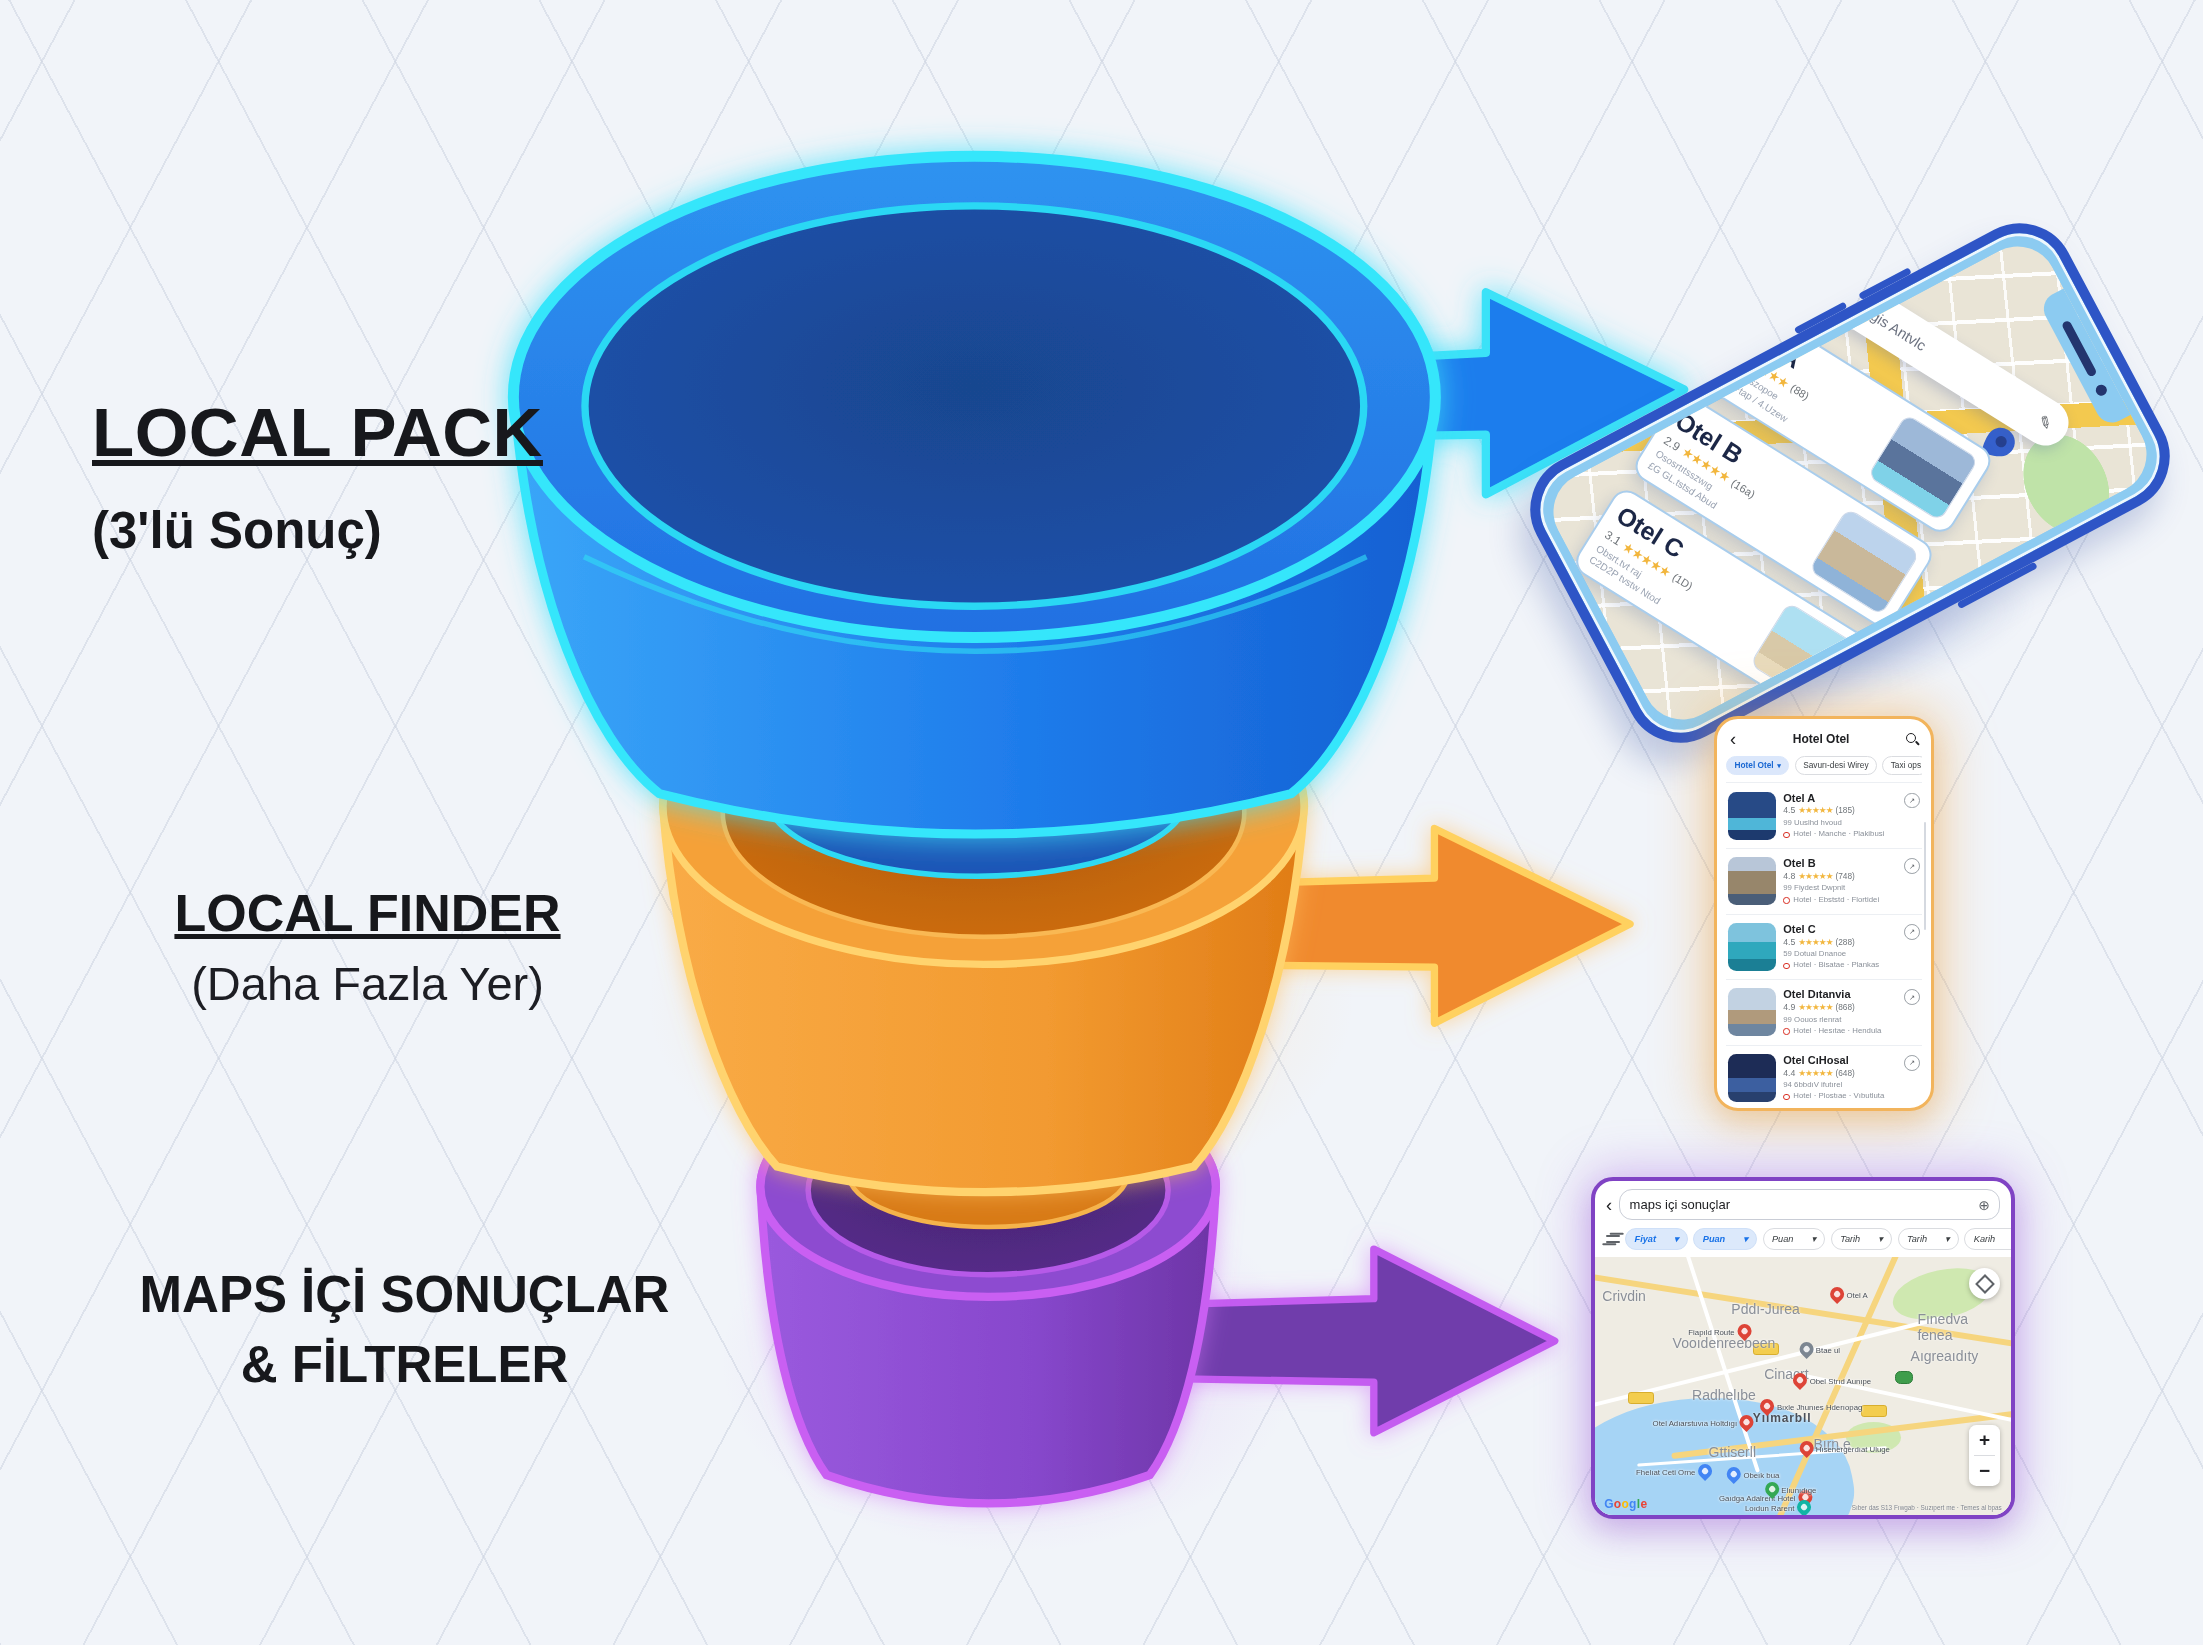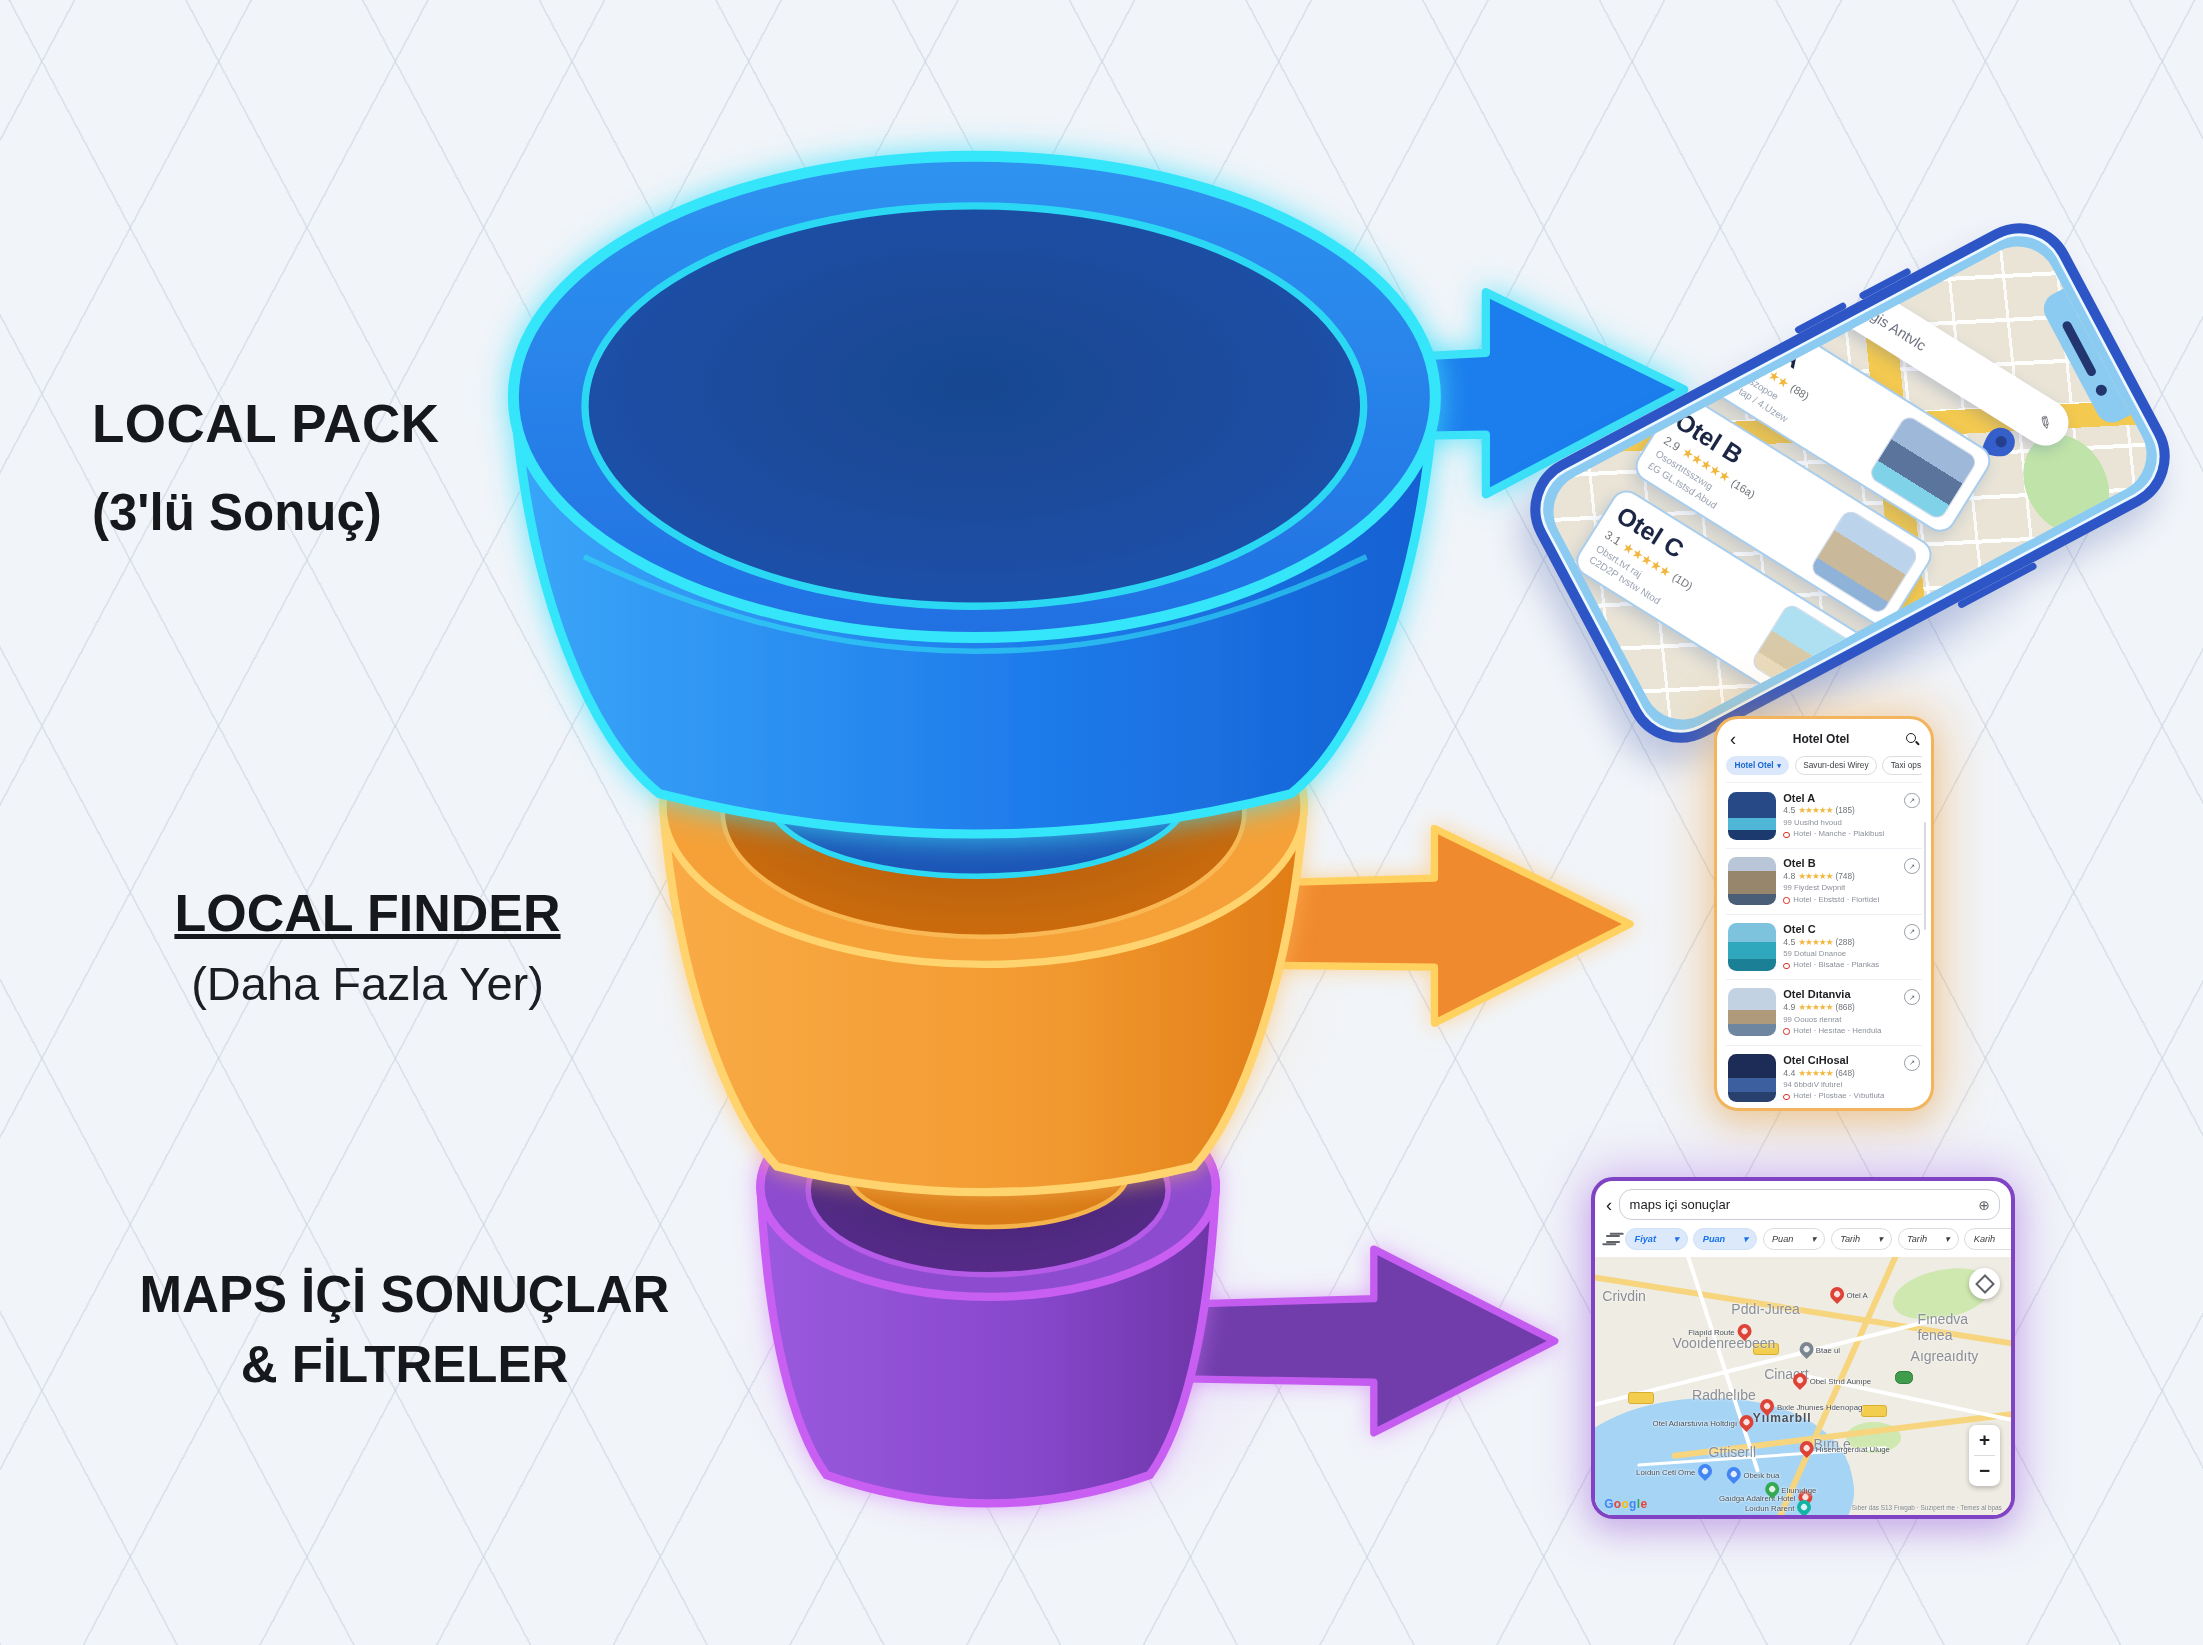--- a/index.html
+++ b/index.html
@@ -10,21 +10,21 @@
       repeating-linear-gradient(62deg, rgba(176,186,205,.55) 0 1.8px, transparent 1.8px 156px),
       repeating-linear-gradient(-62deg, rgba(176,186,205,.55) 0 1.8px, transparent 1.8px 156px);}
   .soft-glow{position:absolute;border-radius:50%;pointer-events:none;}
   .glow-b{left:303px;top:37px;width:1304px;height:918px;background:radial-gradient(closest-side,rgba(110,222,250,.30),transparent 70%);}
   .glow-o{left:496px;top:698px;width:1010px;height:606px;background:radial-gradient(closest-side,rgba(252,186,92,.28),transparent 70%);}
   .glow-p{left:597px;top:1084px;width:826px;height:551px;background:radial-gradient(closest-side,rgba(196,122,244,.25),transparent 70%);}
 
   
   .tier-label{position:absolute;color:#17181c;}
   .t1{left:92px;top:393px;width:514px;}
-  .t1 .l1{font-size:53px;font-weight:800;letter-spacing:0.5px;}
+  .t1 .l1{font-size:69px;font-weight:800;letter-spacing:0.5px;text-decoration:underline;}
   .t1 .l2{font-size:51px;font-weight:700;margin-top:29px;}
   .t1 .l3{font-size:47px;font-weight:600;margin-top:14.7px;color:#1d1e24;}
   .t2{left:101px;top:883px;width:533px;text-align:center;}
   .t2 .l1{font-size:52px;font-weight:800;text-decoration:underline;}
   .t2 .l2{font-size:47px;font-weight:500;margin-top:13px;color:#1d1e24;}
   .t3{left:83px;top:1265px;width:643px;text-align:center;}
   .t3 .l1{font-size:51px;font-weight:800;}
   .t3 .l2{font-size:51px;font-weight:800;margin-top:11px;}
 
   #funnel-svg{position:absolute;left:0;top:0;pointer-events:none;}
@@ -560,21 +560,21 @@
       <div class="mpin lleft" style="left:26%;top:66%">
         <span class="tear c-red"></span>
         <span class="plabel">Otel Adıarstuvıa Holtdıgı</span>
         </div>
       <div class="mpin" style="left:60%;top:76%">
         <span class="tear c-red"></span>
         <span class="plabel">Hısenergerdıat Uluge</span>
         </div>
       <div class="mpin lleft" style="left:19%;top:85%">
         <span class="tear c-blue"></span>
-        <span class="plabel">Loıdun Ceti Orne</span>
+        <span class="plabel">Fhelıat Ceti Orne</span>
         </div>
       <div class="mpin" style="left:38%;top:86%">
         <span class="tear c-blue"></span>
         <span class="plabel">Obeık bua</span>
         </div>
       <div class="mpin lleft" style="left:41%;top:95%">
         <span class="tear c-red"></span>
         <span class="plabel">Gaıdga Adalrent Hotel</span>
         </div>
       <div class="mpin" style="left:47%;top:92%">

